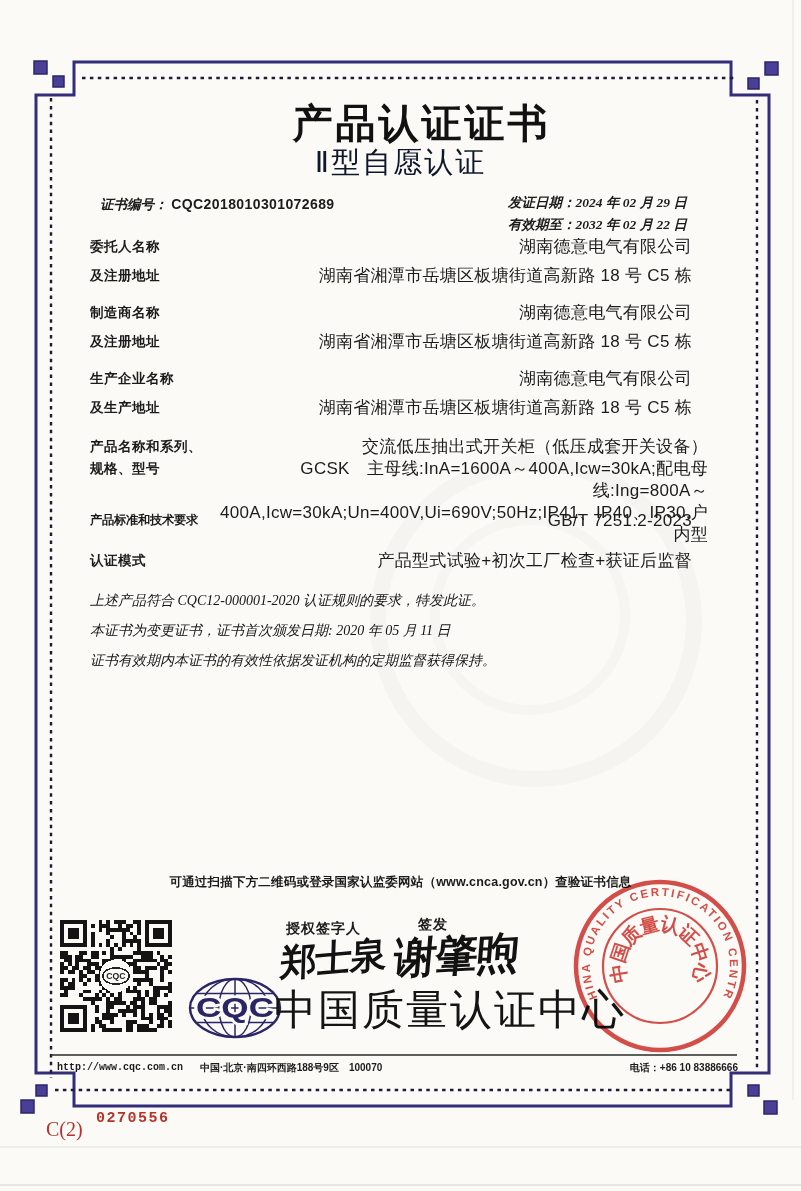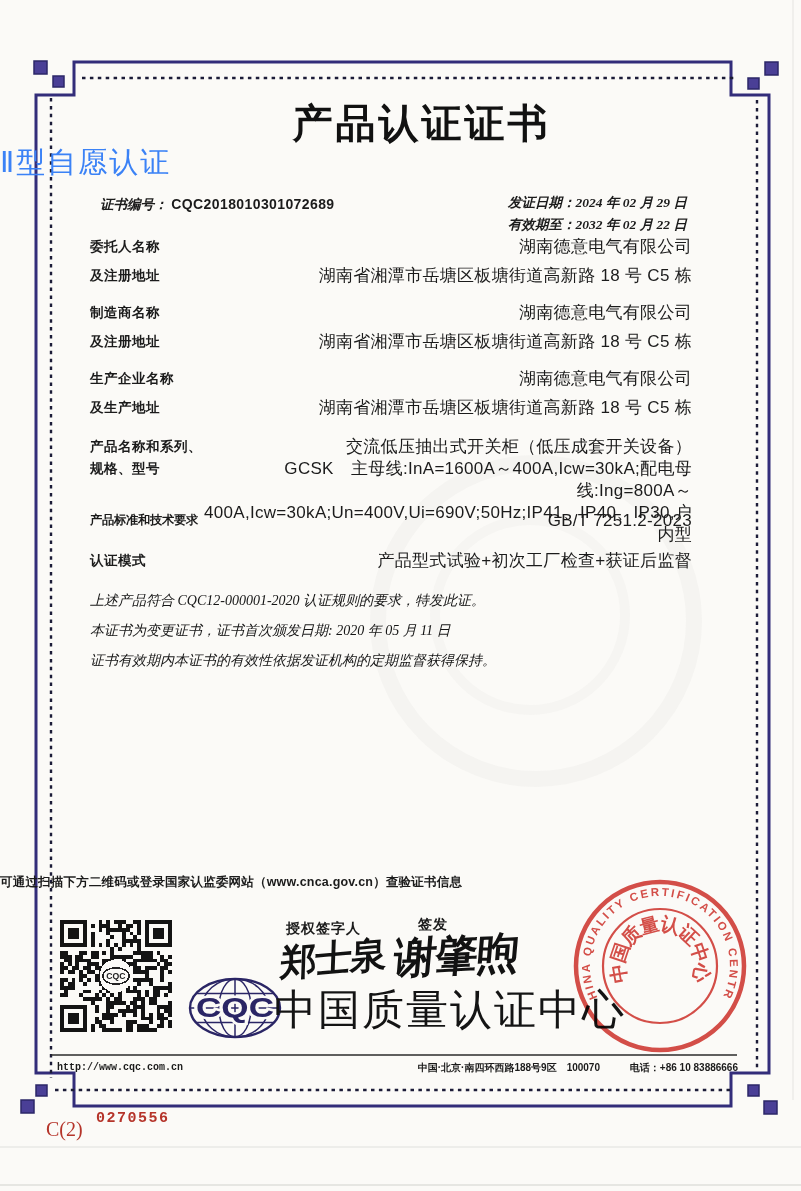--- a/index.html
+++ b/index.html
@@ -6,21 +6,21 @@
   .page{position:relative;width:801px;height:1191px;background:#fbfaf7;overflow:hidden;
         font-family:"Liberation Sans","DejaVu Sans",sans-serif;color:#1b1b1b;}
   .abs{position:absolute;}
   .kai{font-family:"Liberation Serif","DejaVu Serif",serif;font-style:italic;font-weight:700;}
   .note{font-family:"Liberation Serif","DejaVu Serif",serif;font-style:italic;font-weight:400;
         font-size:14px;line-height:30px;color:#151515;}
   .lab{font-weight:700;font-size:13.5px;letter-spacing:.5px;line-height:17px;}
   .val{font-size:17px;line-height:17px;letter-spacing:.3px;white-space:pre-wrap;text-align:right;}
   .frow{left:90px;display:grid;grid-template-columns:112px 490px;grid-auto-rows:29px;align-items:start;}
   .title{left:0;right:0;text-align:center;font-size:40px;font-weight:900;letter-spacing:3px;color:#111;}
-  .subtitle{left:0;right:0;text-align:left;font-size:29px;font-weight:500;letter-spacing:2px;color:#3b82f6;}
+  .subtitle{left:0;right:0;text-align:center;font-size:29px;font-weight:500;letter-spacing:2px;color:#0f172a;}
   .sig{font-family:"Liberation Serif","DejaVu Serif",serif;font-weight:700;color:#121212;line-height:1;}
   .footer-txt{font-size:10px;font-weight:700;line-height:16px;}
   .wm{border-radius:50%;pointer-events:none;}
 </style>
 </head>
 <body>
 
 <div class="page">
 
   <div class="abs wm" style="left:370px;top:455px;width:300px;height:300px;border:16px solid rgba(140,145,150,0.055);"></div>
@@ -76,21 +76,21 @@
     <div class="lab">及注册地址</div>
     <div class="val">湖南省湘潭市岳塘区板塘街道高新路 18 号 C5 栋</div>
   </div>
   <div class="abs frow" style="top:370px;">
     <div class="lab">生产企业名称</div>
     <div class="val">湖南德意电气有限公司</div>
     <div class="lab">及生产地址</div>
     <div class="val">湖南省湘潭市岳塘区板塘街道高新路 18 号 C5 栋</div>
   </div>
 
-  <div class="abs" style="left:90px;top:436px;display:grid;grid-template-columns:112px 490px;">
+  <div class="abs" style="left:90px;top:436px;display:grid;grid-template-columns:112px 490px;gap:16px;">
     <div>
       <div class="lab" style="line-height:22px;">产品名称和系列、</div>
       <div class="lab" style="line-height:22px;">规格、型号</div>
     </div>
     <div>
       <div class="val" style="line-height:22px;">交流低压抽出式开关柜（低压成套开关设备）</div>
       <div class="val" style="line-height:22px;">GCSK　主母线:InA=1600A～400A,Icw=30kA;配电母线:Ing=800A～</div>
       <div class="val" style="line-height:22px;">400A,Icw=30kA;Un=400V,Ui=690V;50Hz;IP41、IP40、IP30,户内型</div>
     </div>
   </div>
@@ -104,21 +104,21 @@
     <div class="lab">认证模式</div>
     <div class="val">产品型式试验+初次工厂检查+获证后监督</div>
   </div>
 
   <div class="abs" style="left:90px;top:586px;width:600px;">
     <div class="note">上述产品符合 CQC12-000001-2020 认证规则的要求，特发此证。</div>
     <div class="note">本证书为变更证书，证书首次颁发日期: 2020 年 05 月 11 日</div>
     <div class="note">证书有效期内本证书的有效性依据发证机构的定期监督获得保持。</div>
   </div>
 
-  <div class="abs" style="left:0;right:0;top:874px;text-align:left;font-size:12.5px;font-weight:700;letter-spacing:.2px;">可通过扫描下方二维码或登录国家认监委网站（www.cnca.gov.cn）查验证书信息</div>
+  <div class="abs" style="left:0;right:0;top:874px;text-align:center;font-size:12.5px;font-weight:700;letter-spacing:.2px;">可通过扫描下方二维码或登录国家认监委网站（www.cnca.gov.cn）查验证书信息</div>
 
   <svg class="abs" id="qr-svg" style="left:60px;top:920px;" width="112" height="112" viewBox="0 0 116 116" shape-rendering="crispEdges">
     <rect x="0" y="0" width="116" height="116" fill="#fbfaf7"></rect>
     <g id="qr-modules" fill="#141414">
         <rect x="40" y="0" width="4" height="4"></rect>
         <rect x="48" y="0" width="4" height="4"></rect>
         <rect x="56" y="0" width="4" height="4"></rect>
         <rect x="60" y="0" width="4" height="4"></rect>
         <rect x="64" y="0" width="4" height="4"></rect>
         <rect x="76" y="0" width="4" height="4"></rect>
@@ -489,21 +489,21 @@
       <text transform="translate(-28.6,-30.8) rotate(-42.9)">质</text>
       <text transform="translate(-10.4,-40.7) rotate(-14.3)">量</text>
       <text transform="translate(10.4,-40.7) rotate(14.3)">认</text>
       <text transform="translate(28.6,-30.8) rotate(42.9)">证</text>
       <text transform="translate(39.8,-13.4) rotate(71.4)">中</text>
       <text transform="translate(41.4,7.3) rotate(100)">心</text>
     </g>
   </svg>
 
   <div class="abs footer-txt" style="left:57px;top:1060px;font-family:'Liberation Mono','DejaVu Sans Mono',monospace;">http://www.cqc.com.cn</div>
-  <div class="abs footer-txt" style="left:200px;top:1060px;width:400px;text-align:right;">中国·北京·南四环西路188号9区　100070</div>
+  <div class="abs footer-txt" style="left:200px;top:1060px;width:400px;text-align:left;">中国·北京·南四环西路188号9区　100070</div>
   <div class="abs footer-txt" style="left:570px;top:1060px;width:168px;text-align:right;">电话：+86 10 83886666</div>
 
   <div class="abs" style="left:46px;top:1118px;font-family:'Liberation Serif','DejaVu Serif',serif;font-size:20px;color:#b5342a;">C(2)</div>
   <div class="abs" style="left:96px;top:1110px;font-family:'Liberation Mono','DejaVu Sans Mono',monospace;font-weight:700;font-size:15px;letter-spacing:1.5px;color:#b5342a;">0270556</div>
 
   <div class="abs" style="left:0;top:1146px;width:801px;height:2px;background:#ededea;"></div>
   <div class="abs" style="left:0;top:1184px;width:801px;height:2px;background:#e6e6e2;"></div>
   <div class="abs" style="left:792px;top:0;width:2px;height:1100px;background:#f0efec;"></div>
 
 </div>

